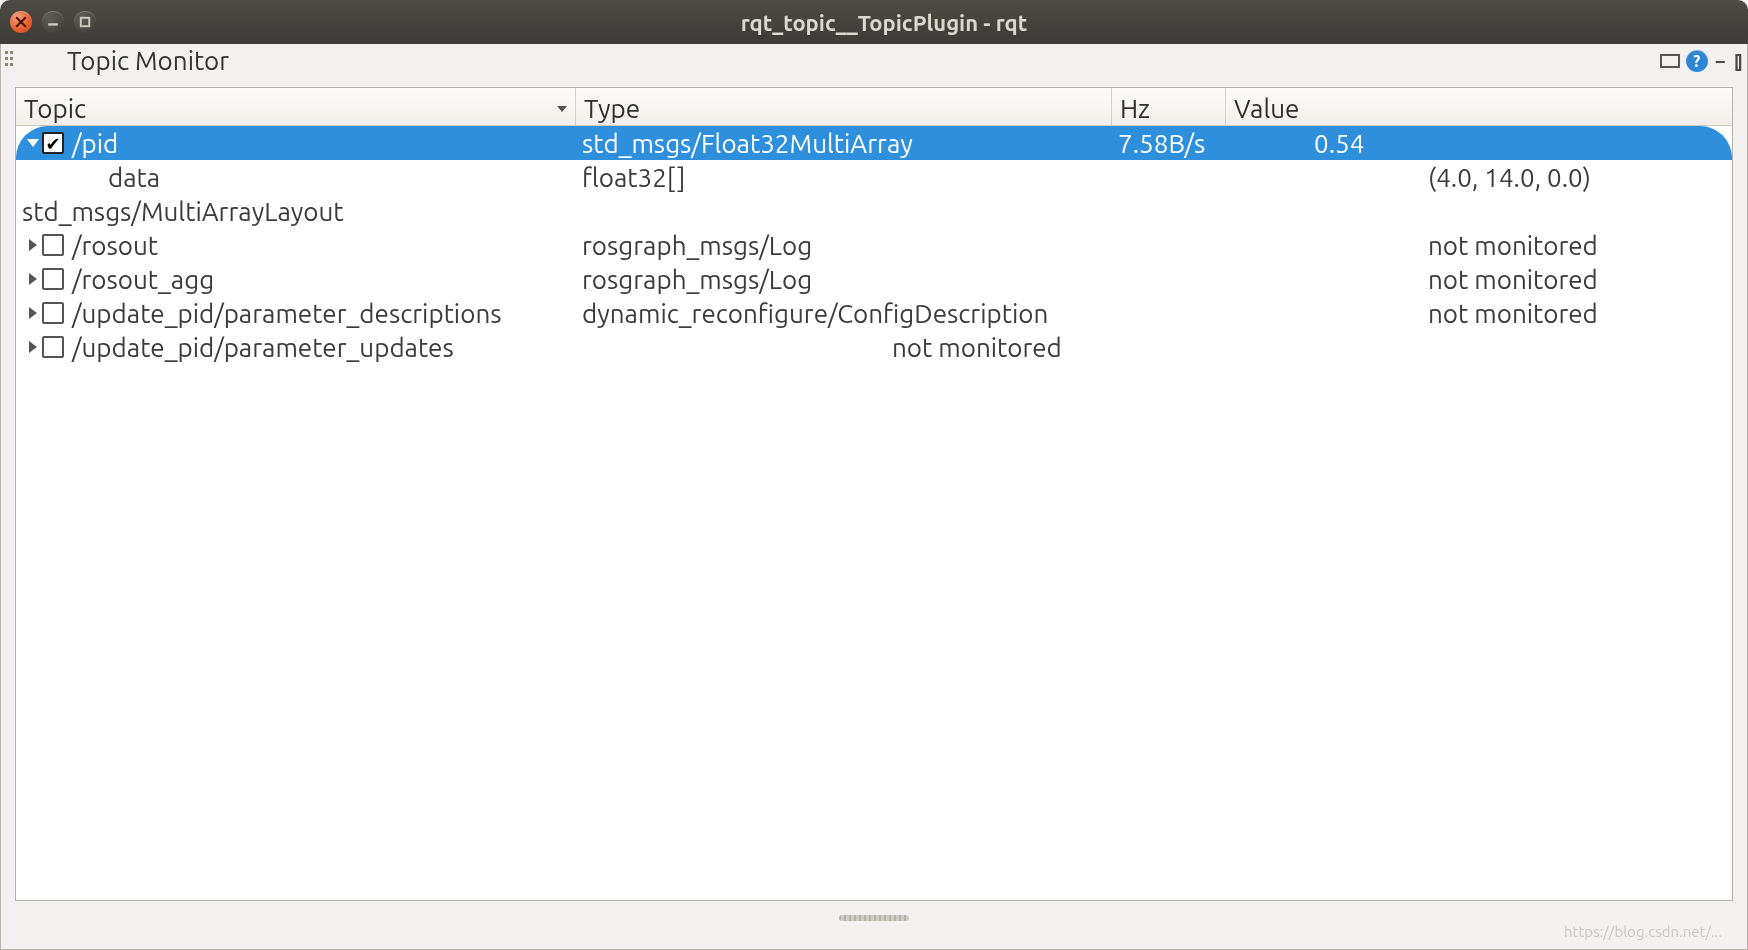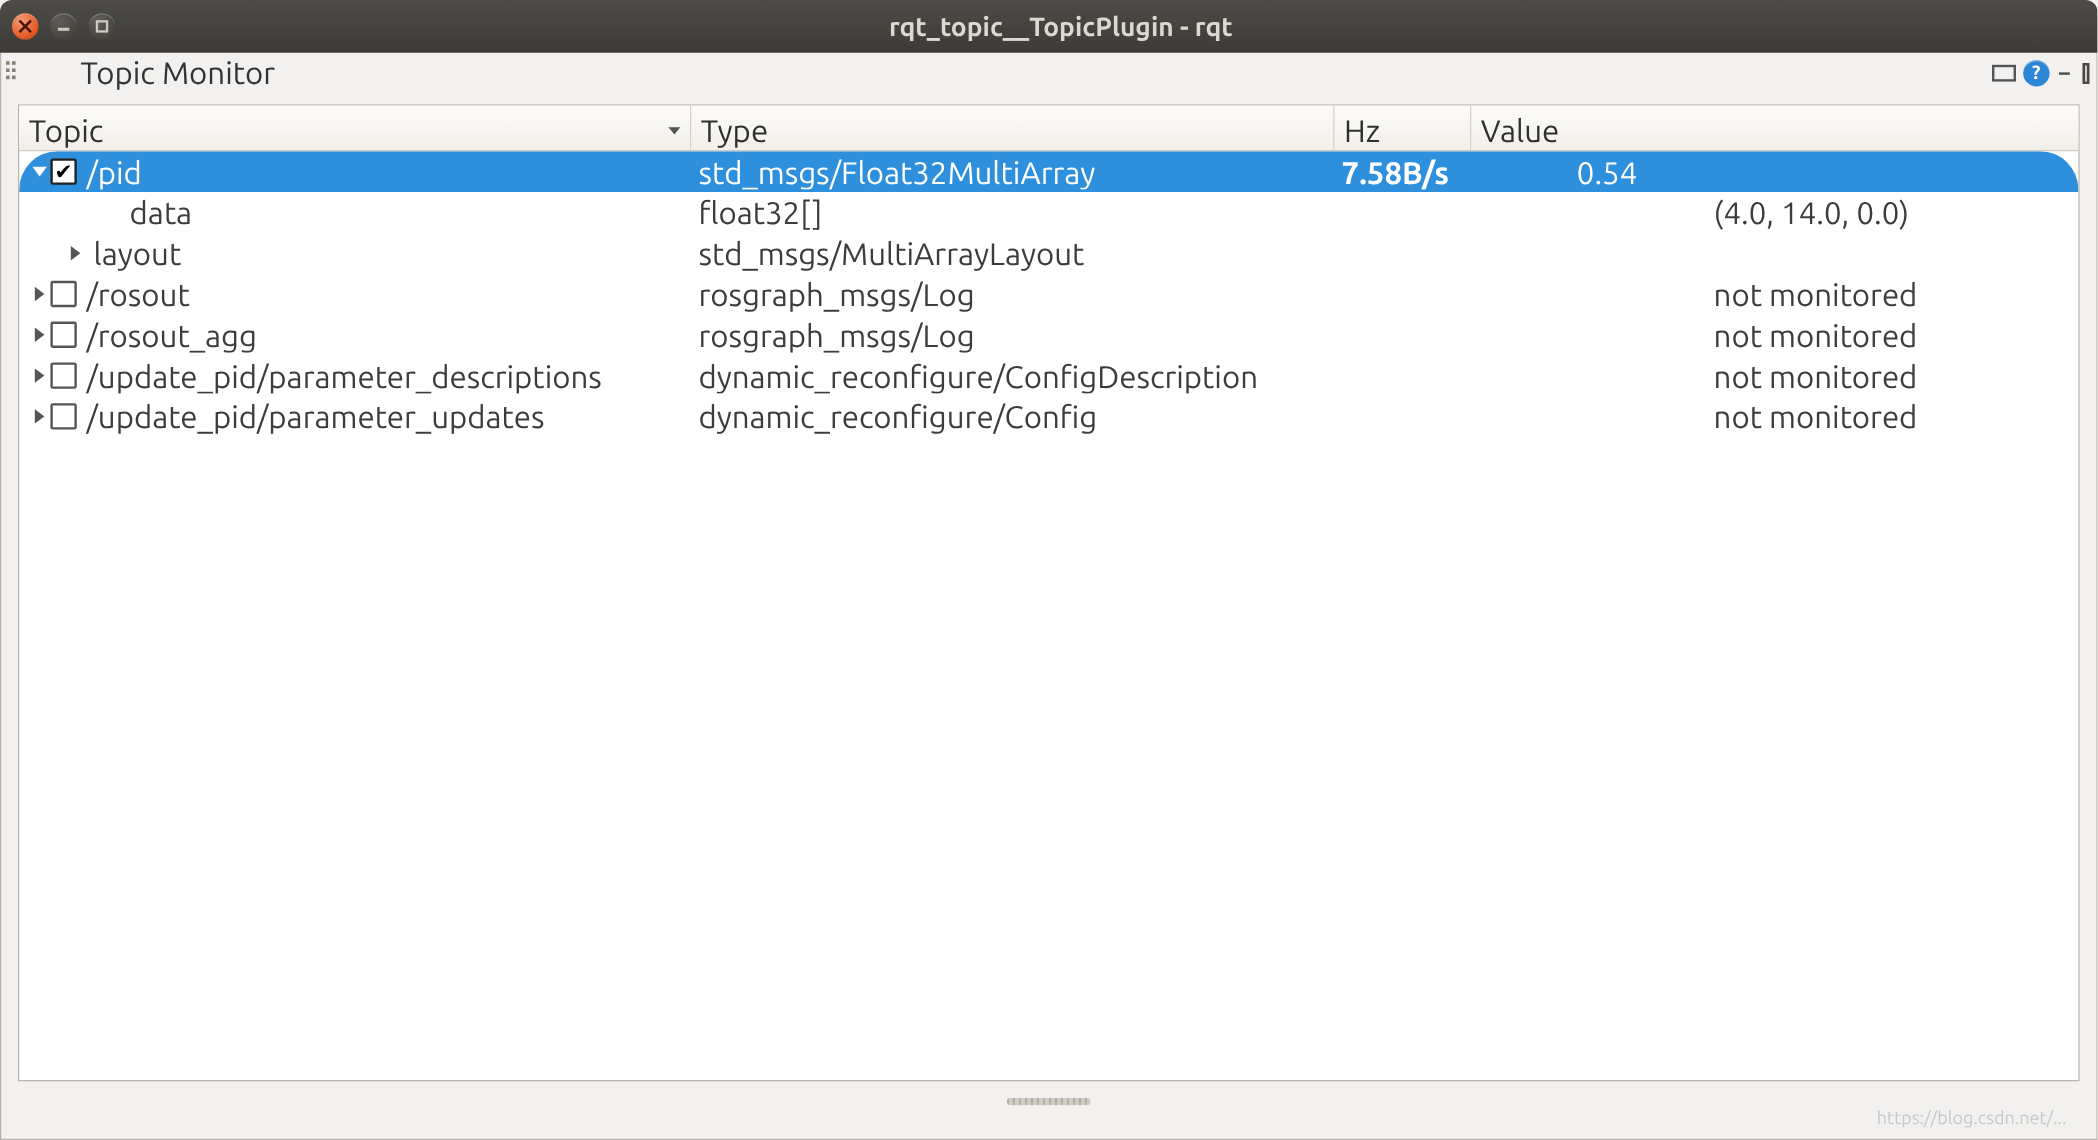--- a/index.html
+++ b/index.html
@@ -106,21 +106,21 @@
 
   .tbody { flex:1; overflow:auto;border-radius:32px; }
   .row {
     display:flex; align-items:center; height:34px;
     font-size:26px;
   }
   .row.selected { background:#2e8fdd; color:#ffffff; }
   .cell { overflow:hidden; white-space:nowrap; text-overflow:clip; }
   .ct { width:560px; display:flex; align-items:center; }
   .cy { width:536px; padding-left:6px;}
-  .cb { width:196px; padding-left:6px;font-weight:bold;}
+  .cb { width:196px; padding-left:6px;}
   .ch { width:114px; padding-left:6px;}
   .cv { flex:1; padding-left:6px;}
 
   .arrow {
     width:18px; display:inline-flex; justify-content:center; align-items:center; flex:0 0 18px;
   }
   .tri-right { width:0;height:0;border-top:6px solid transparent;border-bottom:6px solid transparent;border-left:8px solid #555; }
   .tri-down  { width:0;height:0;border-left:6px solid transparent;border-right:6px solid transparent;border-top:8px solid #fff; }
   .row:not(.selected) .tri-down { border-top-color:#555; }
   .spacer-ind { display:inline-block; }
@@ -220,28 +220,20 @@
             <span class="arrow"></span>
             <span style="width: 4px; display: inline-block;"></span>
             <span class="label">data</span>
           </div>
           <div class="cell cy">float32[]</div>
           <div class="cell cb"></div>
           <div class="cell ch"></div>
           <div class="cell cv">(4.0, 14.0, 0.0)</div>
         </div>
         <div class="row">
-          <div class="cell ct">
-            <span class="spacer-ind" style="width: 38px;"></span>
-            <span class="arrow">
-              <span class="tri-right"></span>
-            </span>
-            <span style="width: 4px; display: inline-block;"></span>
-            <span class="label">layout</span>
-          </div>
           <div class="cell cy">std_msgs/MultiArrayLayout</div>
           <div class="cell cb"></div>
           <div class="cell ch"></div>
           <div class="cell cv"></div>
         </div>
         <div class="row">
           <div class="cell ct">
             <span class="spacer-ind" style="width: 8px;"></span>
             <span class="arrow">
               <span class="tri-right"></span>
@@ -284,21 +276,20 @@
         </div>
         <div class="row">
           <div class="cell ct">
             <span class="spacer-ind" style="width: 8px;"></span>
             <span class="arrow">
               <span class="tri-right"></span>
             </span>
             <span class="chk"></span>
             <span class="label">/update_pid/parameter_updates</span>
           </div>
-          <div class="cell cy">dynamic_reconfigure/Config</div>
           <div class="cell cb"></div>
           <div class="cell ch"></div>
           <div class="cell cv">not monitored</div>
         </div>
       </div>
   </div>
 
   <div class="handle-wrap">
     <div class="handle"></div>
   </div>

